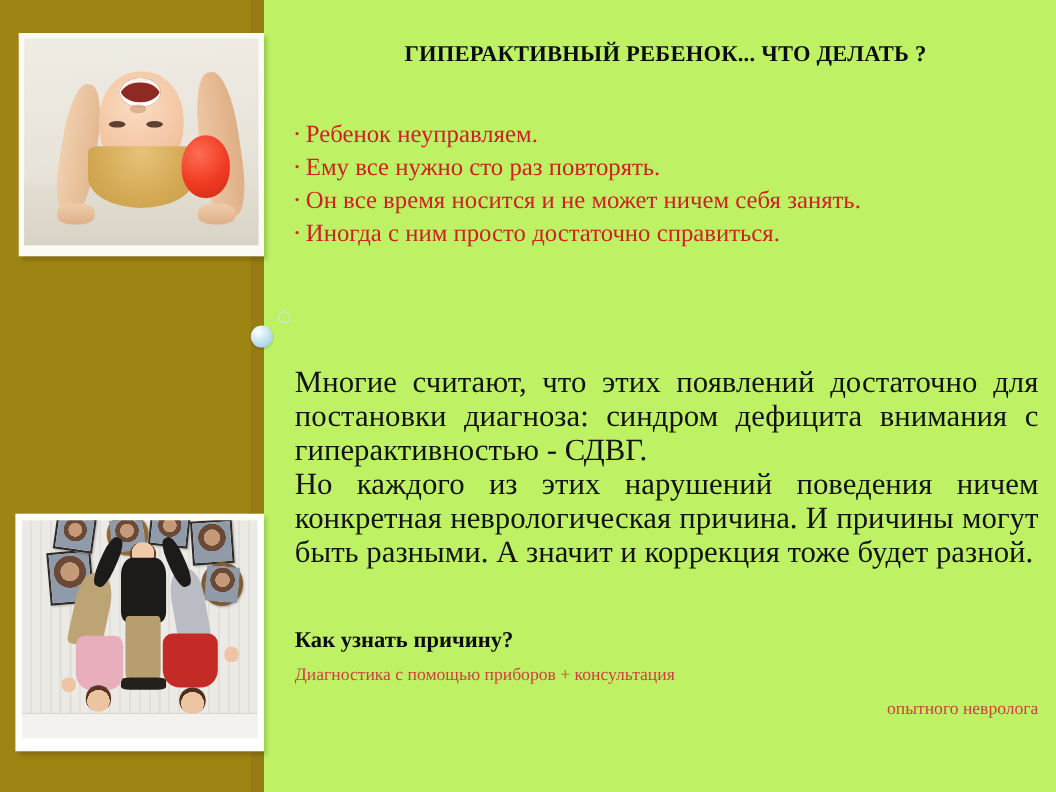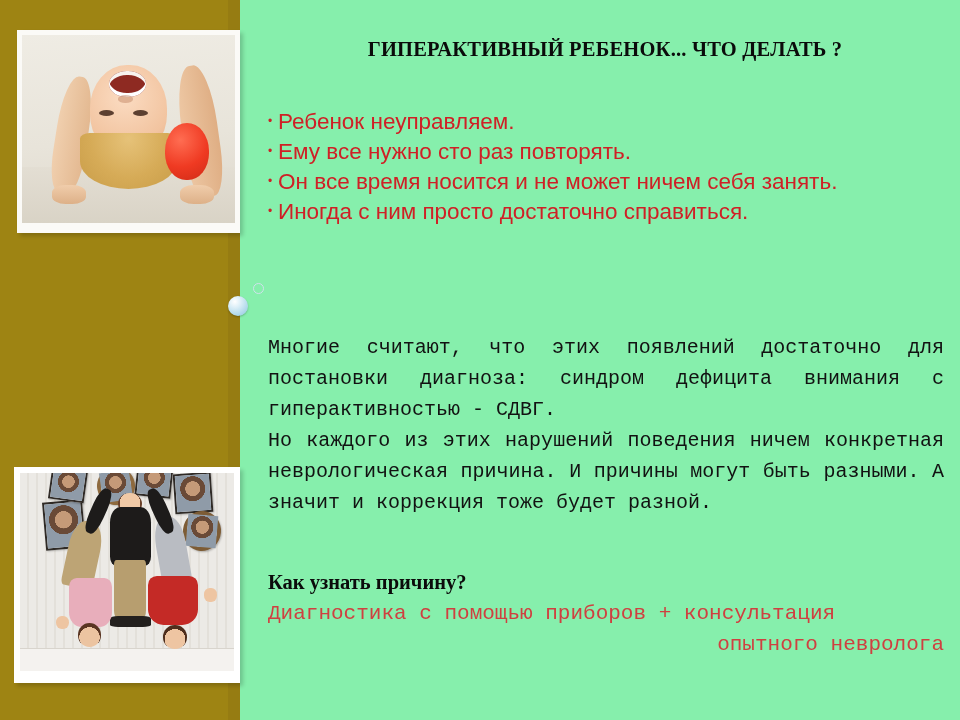--- a/index.html
+++ b/index.html
@@ -14,21 +14,21 @@
     overflow: hidden;
     font-family: "Liberation Serif", serif;
     position: relative;
   }
 
   #slide {
     position: absolute;
     inset: 0;
     width: 960px;
     height: 720px;
-    background: #86efac;
+    background: #bef264;
   }
 
   
   .left-band {
     position: absolute;
     left: 0;
     top: 0;
     width: 240px;
     height: 720px;
     background: #9e8413;
@@ -268,21 +268,21 @@
     letter-spacing: .2px;
     color: #0b0b0b;
     white-space: nowrap;
   }
 
   .bullets {
     position: absolute;
     left: 3px;
     top: 107px;
     width: 672px;
-    font-family: Liberation Sans, sans-serif;
+    font-family: Liberation Serif, serif;
     font-size: 22.5px;
     line-height: 30px;
     color: #cf2026;
   }
   .bullets li {
     list-style: none;
     text-align: justify;
     text-justify: inter-word;
     position: relative;
     padding-left: 10px;
@@ -296,22 +296,22 @@
     line-height: 30px;
     color: #cf2026;
   }
   .bullets ul { margin: 0; padding: 0; }
 
   .para-block {
     position: absolute;
     left: 3px;
     top: 332px;
     width: 676px;
-    font-family: Liberation Mono, monospace;
-    font-size: 20px;
+    font-family: Liberation Serif, serif;
+    font-size: 28px;
     line-height: 31px;
     color: #121212;
     text-align: justify;
     text-justify: inter-word;
   }
   .para-block p { margin: 0; }
   .para-block p + p { margin-top: 0; }
 
   .howto {
     position: absolute;
@@ -320,22 +320,22 @@
     width: 676px;
   }
   .howto-title {
     font-family: "Liberation Serif", serif;
     font-weight: bold;
     font-size: 20.5px;
     line-height: 28px;
     color: #0b0b0b;
   }
   .howto-body {
-    font-family: Liberation Mono, monospace;
-    font-size: 21px;
+    font-family: Liberation Serif, serif;
+    font-size: 16px;
     line-height: 31px;
     color: #cf4040;
     text-align: justify;
     text-justify: inter-word;
     margin-top: 2px;
   }
   .howto-body .lastline { display: block; text-align: right; }
 </style>
 </head>
 <body>

